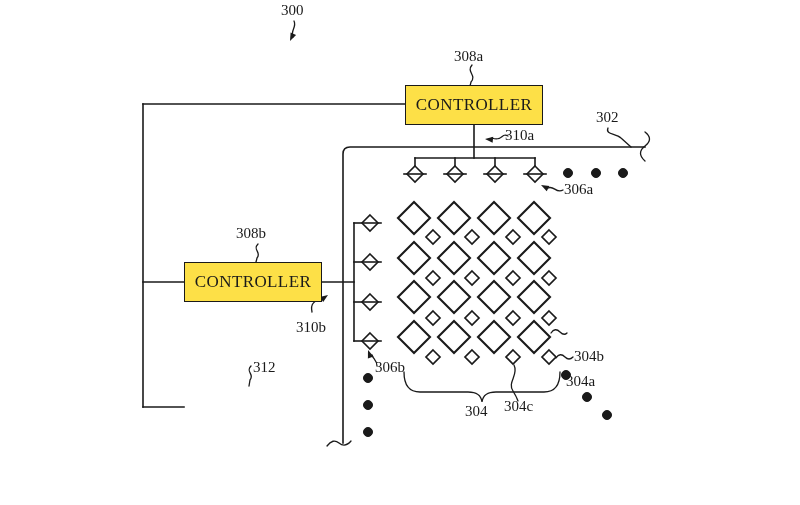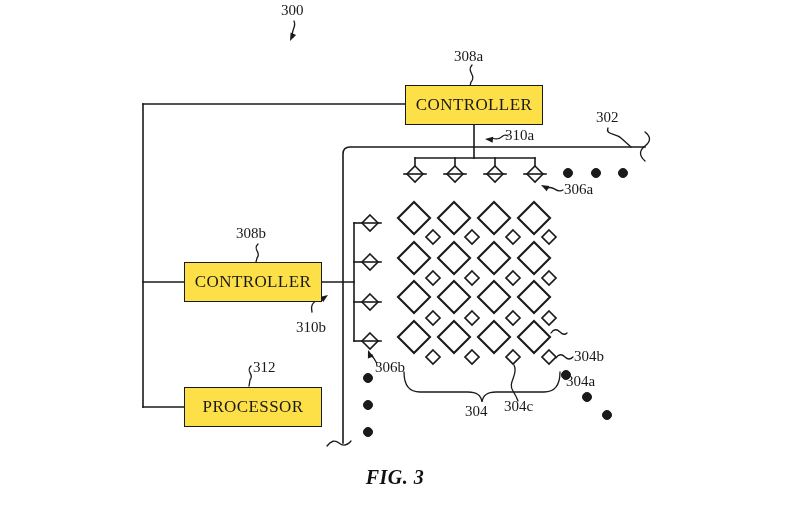--- a/index.html
+++ b/index.html
@@ -136,32 +136,28 @@
       <circle cx="587" cy="397" r="4.5" fill="#1a1a1a" stroke="#1a1a1a"></circle>
       <circle cx="607" cy="415" r="4.5" fill="#1a1a1a" stroke="#1a1a1a"></circle>
     </svg>
 
   <div class="box" id="box-ctrl-top">
     <span>CONTROLLER</span>
   </div>
   <div class="box" id="box-ctrl-left">
     <span>CONTROLLER</span>
   </div>
-  <div class="box" id="box-proc">
-    <span>PROCESSOR</span>
-  </div>
 
   <div class="lbl" id="l300">300</div>
   <div class="lbl" id="l308a">308a</div>
   <div class="lbl" id="l310a">310a</div>
   <div class="lbl" id="l302">302</div>
   <div class="lbl" id="l306a">306a</div>
   <div class="lbl" id="l308b">308b</div>
   <div class="lbl" id="l310b">310b</div>
   <div class="lbl" id="l312">312</div>
   <div class="lbl" id="l306b">306b</div>
   <div class="lbl" id="l304a">304a</div>
   <div class="lbl" id="l304b">304b</div>
   <div class="lbl" id="l304">304</div>
   <div class="lbl" id="l304c">304c</div>
 
-  <div id="caption">FIG. 3</div>
 </div>
 
 </body></html>

